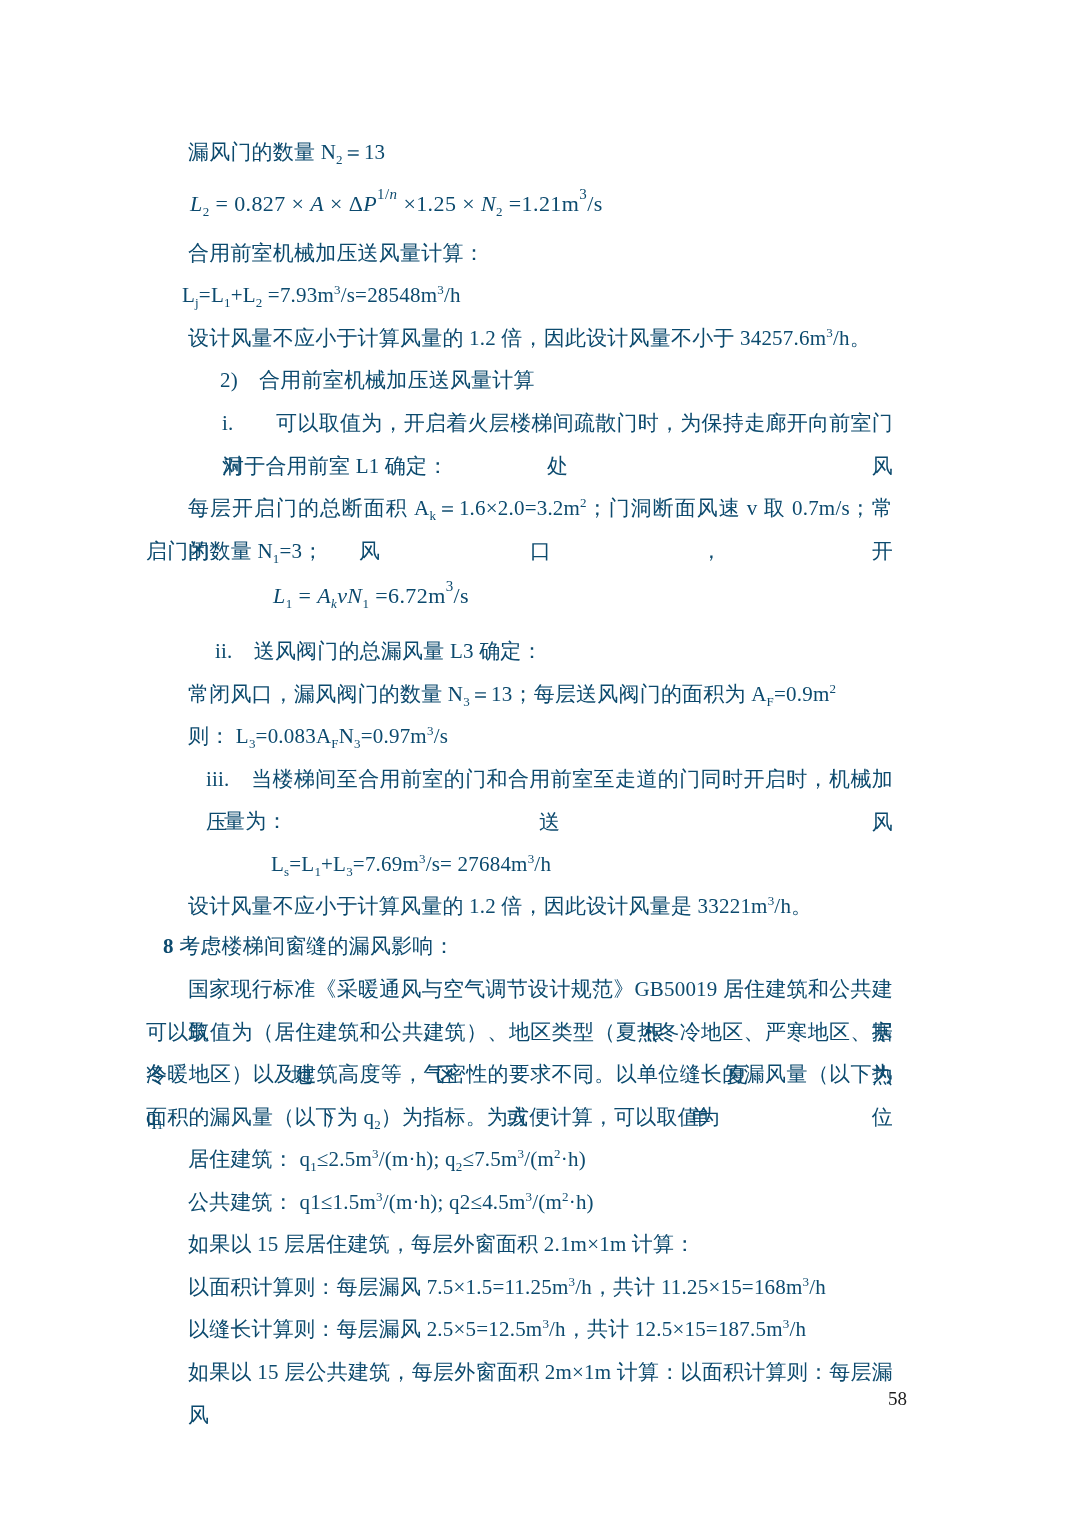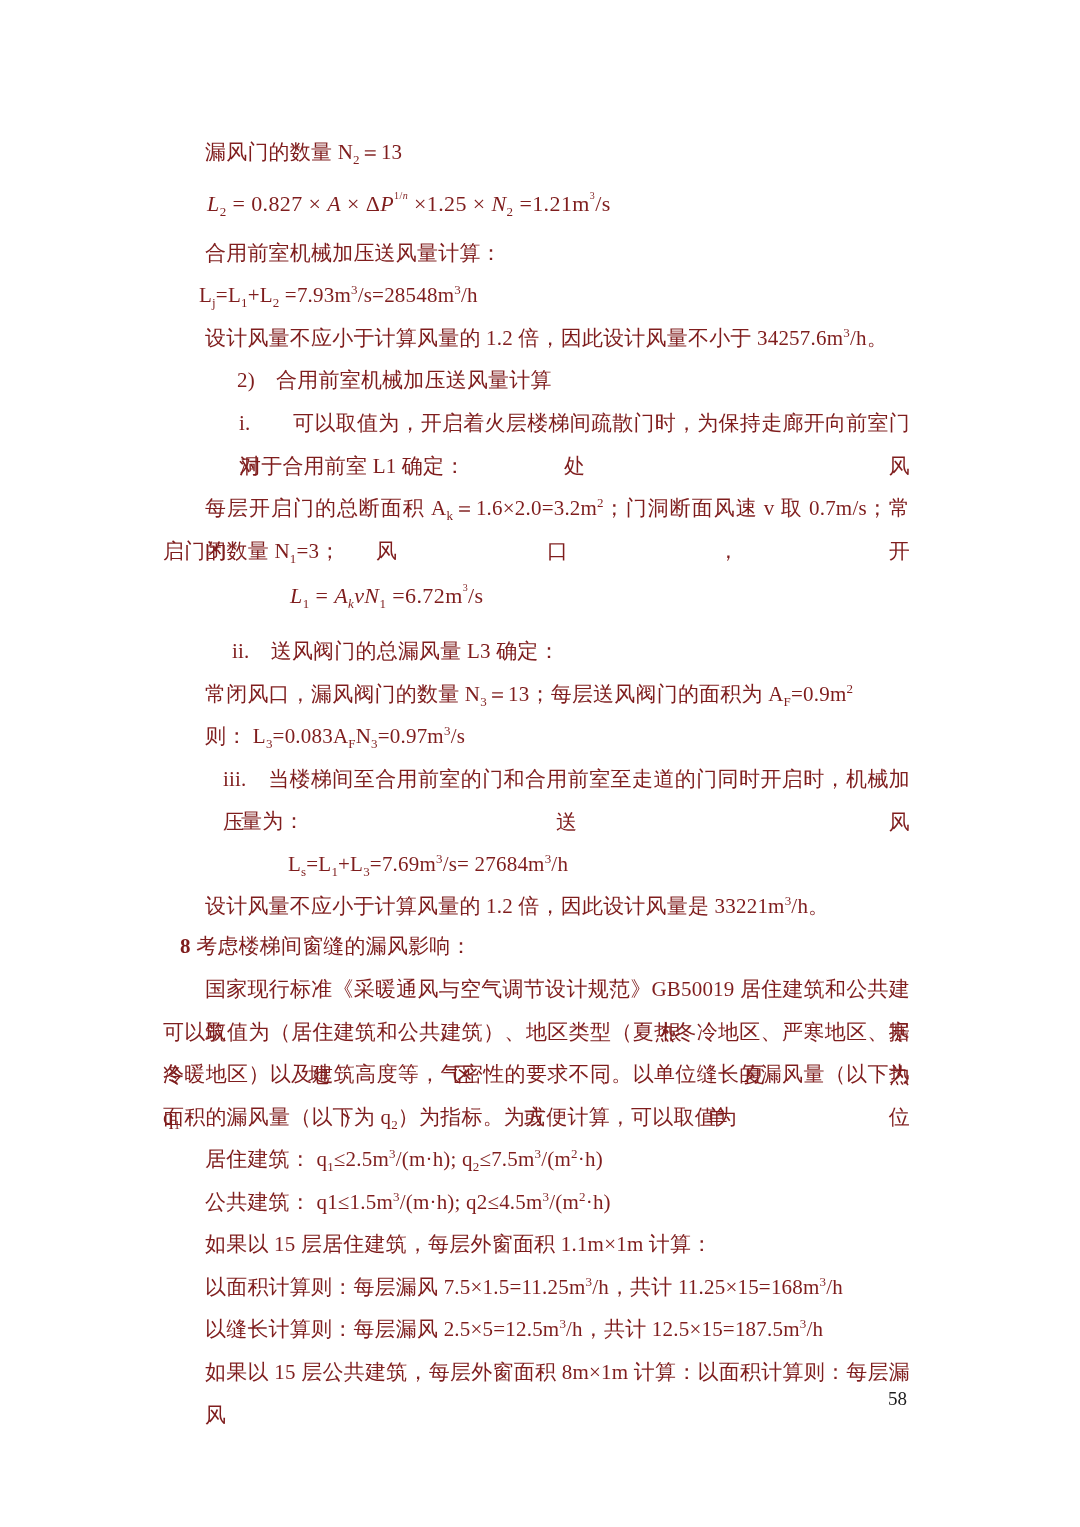--- a/index.html
+++ b/index.html
@@ -8,37 +8,37 @@
     background:#ffffff;
     font-family:"Liberation Serif","DejaVu Serif",serif;
     position:relative;
     overflow:hidden;
   }
   .page{
     position:absolute;left:0;top:0;width:1080px;height:1527px;background:#ffffff;
   }
   .line{
     position:absolute;
-    left:163px;
+    left:146px;
     width:747px;
     font-size:21px;
     line-height:43px;
-    color:#7f1d1d;
+    color:#0c4a6e;
     letter-spacing:0.2px;
     white-space:nowrap;
   }
   .fill{
     white-space:normal;
     text-align:justify;
     text-align-last:justify;
   }
   .line sub{font-size:13px;vertical-align:sub;line-height:0;}
   .line sup{font-size:13px;vertical-align:super;line-height:0;}
   .formula{font-size:22px;letter-spacing:0.4px;}
-  .formula sup{font-size:10px;position:relative;top:-4px;}
+  .formula sup{font-size:15px;position:relative;top:-4px;}
   .pagenum{
     position:absolute;left:888px;top:1388px;
     font-size:19px;line-height:22px;color:#1c1c1c;
   }
   
   .l0{top:131px;padding-left:42px}
   .l1{top:182px;padding-left:44px}
   .l2{top:232px;padding-left:42px}
   .l3{top:274px;padding-left:36px}
   .l4{top:317px;padding-left:42px}
@@ -89,18 +89,18 @@
   <div class="line l15">量为：</div>
   <div class="line l16">L<sub>s</sub>=L<sub>1</sub>+L<sub>3</sub>=7.69m<sup>3</sup>/s= 27684m<sup>3</sup>/h</div>
   <div class="line l17">设计风量不应小于计算风量的 1.2 倍，因此设计风量是 33221m<sup>3</sup>/h。</div>
   <div class="line l18"><b>8</b> 考虑楼梯间窗缝的漏风影响：</div>
   <div class="line l19 fill">国家现行标准《采暖通风与空气调节设计规范》GB50019 居住建筑和公共建筑，根据</div>
   <div class="line l20 fill">可以取值为（居住建筑和公共建筑）、地区类型（夏热冬冷地区、严寒地区、寒冷地区、夏热</div>
   <div class="line l21 fill">冬暖地区）以及建筑高度等，气密性的要求不同。以单位缝长的漏风量（以下为 q<sub>1</sub>）或单位</div>
   <div class="line l22">面积的漏风量（以下为 q<sub>2</sub>）为指标。为方便计算，可以取值为</div>
   <div class="line l23">居住建筑： q<sub>1</sub>≤2.5m<sup>3</sup>/(m·h); q<sub>2</sub>≤7.5m<sup>3</sup>/(m<sup>2</sup>·h)</div>
   <div class="line l24">公共建筑： q1≤1.5m<sup>3</sup>/(m·h); q2≤4.5m<sup>3</sup>/(m<sup>2</sup>·h)</div>
-  <div class="line l25">如果以 15 层居住建筑，每层外窗面积 1.1m×1m 计算：</div>
+  <div class="line l25">如果以 15 层居住建筑，每层外窗面积 2.1m×1m 计算：</div>
   <div class="line l26">以面积计算则：每层漏风 7.5×1.5=11.25m<sup>3</sup>/h，共计 11.25×15=168m<sup>3</sup>/h</div>
   <div class="line l27">以缝长计算则：每层漏风 2.5×5=12.5m<sup>3</sup>/h，共计 12.5×15=187.5m<sup>3</sup>/h</div>
-  <div class="line l28 fill">如果以 15 层公共建筑，每层外窗面积 8m×1m 计算：以面积计算则：每层漏风</div>
+  <div class="line l28 fill">如果以 15 层公共建筑，每层外窗面积 2m×1m 计算：以面积计算则：每层漏风</div>
   <div class="pagenum">58</div>
 </div>
 
 </body></html>

